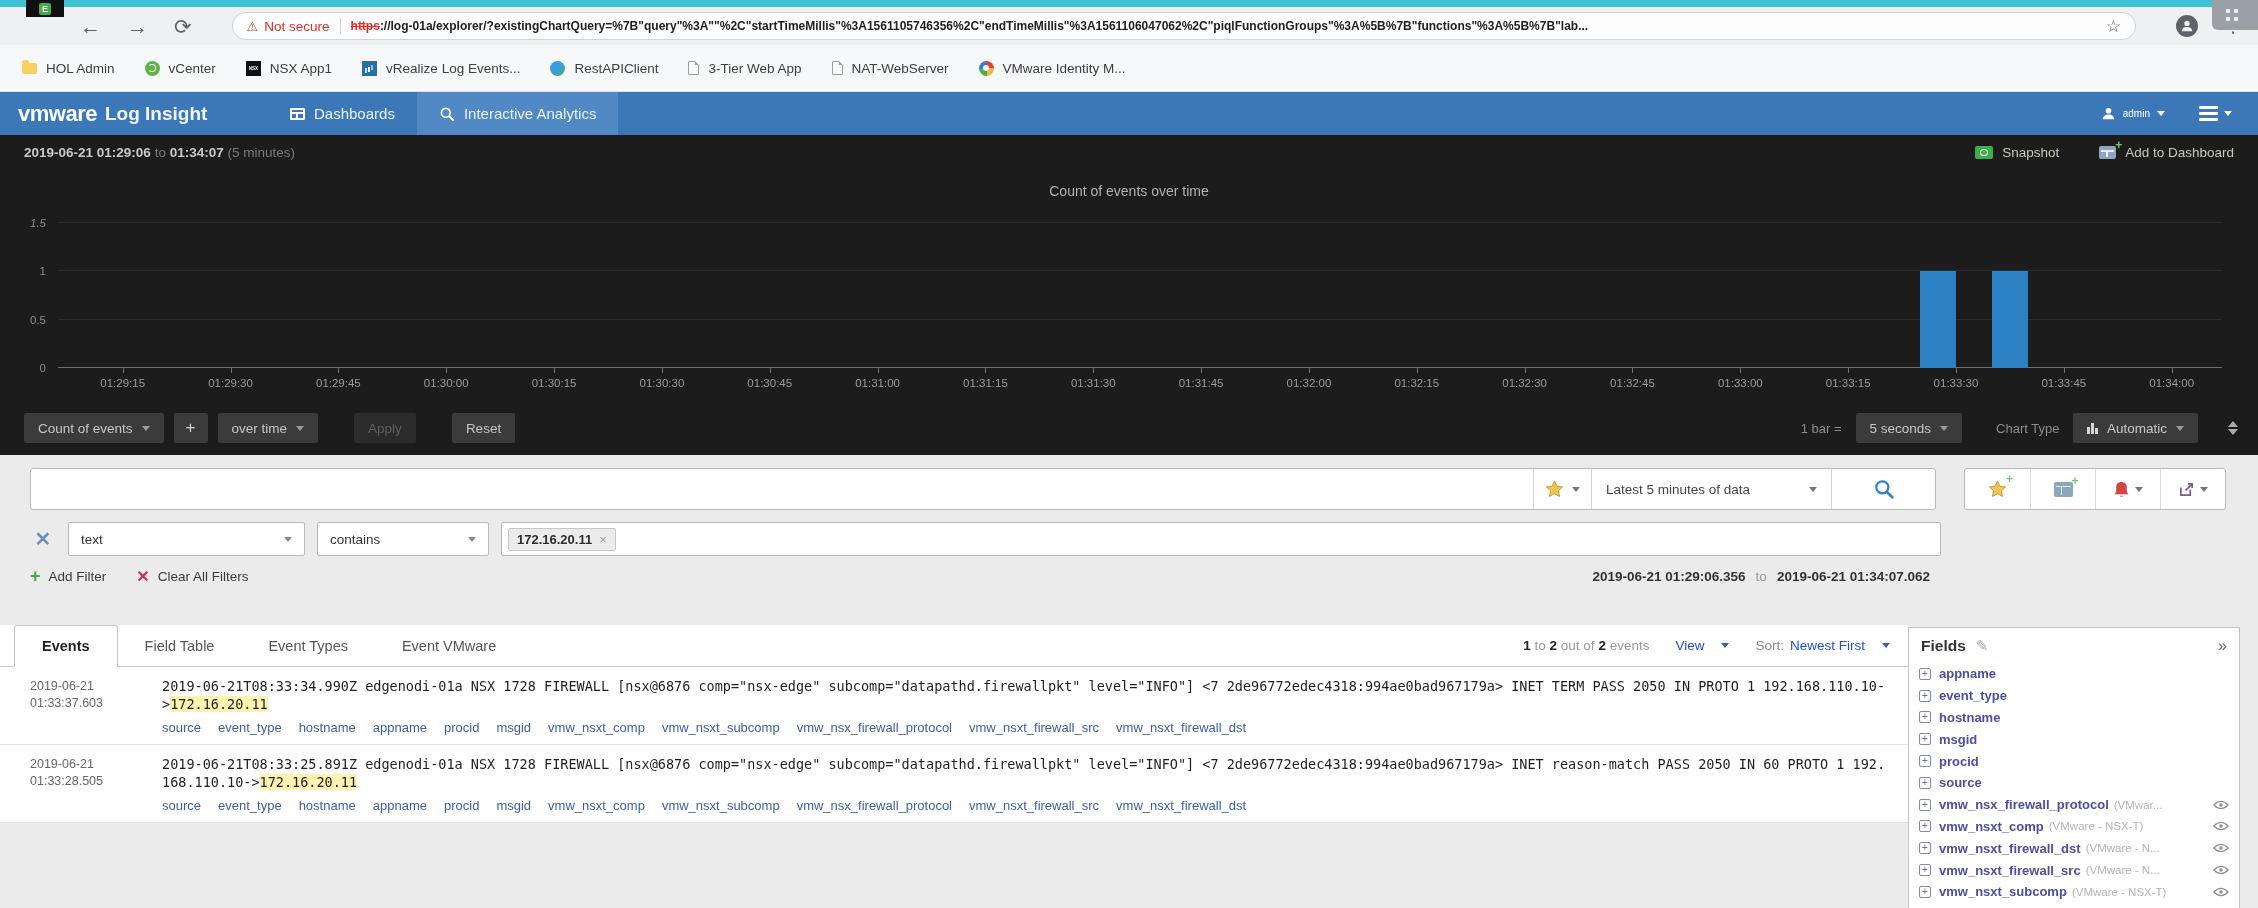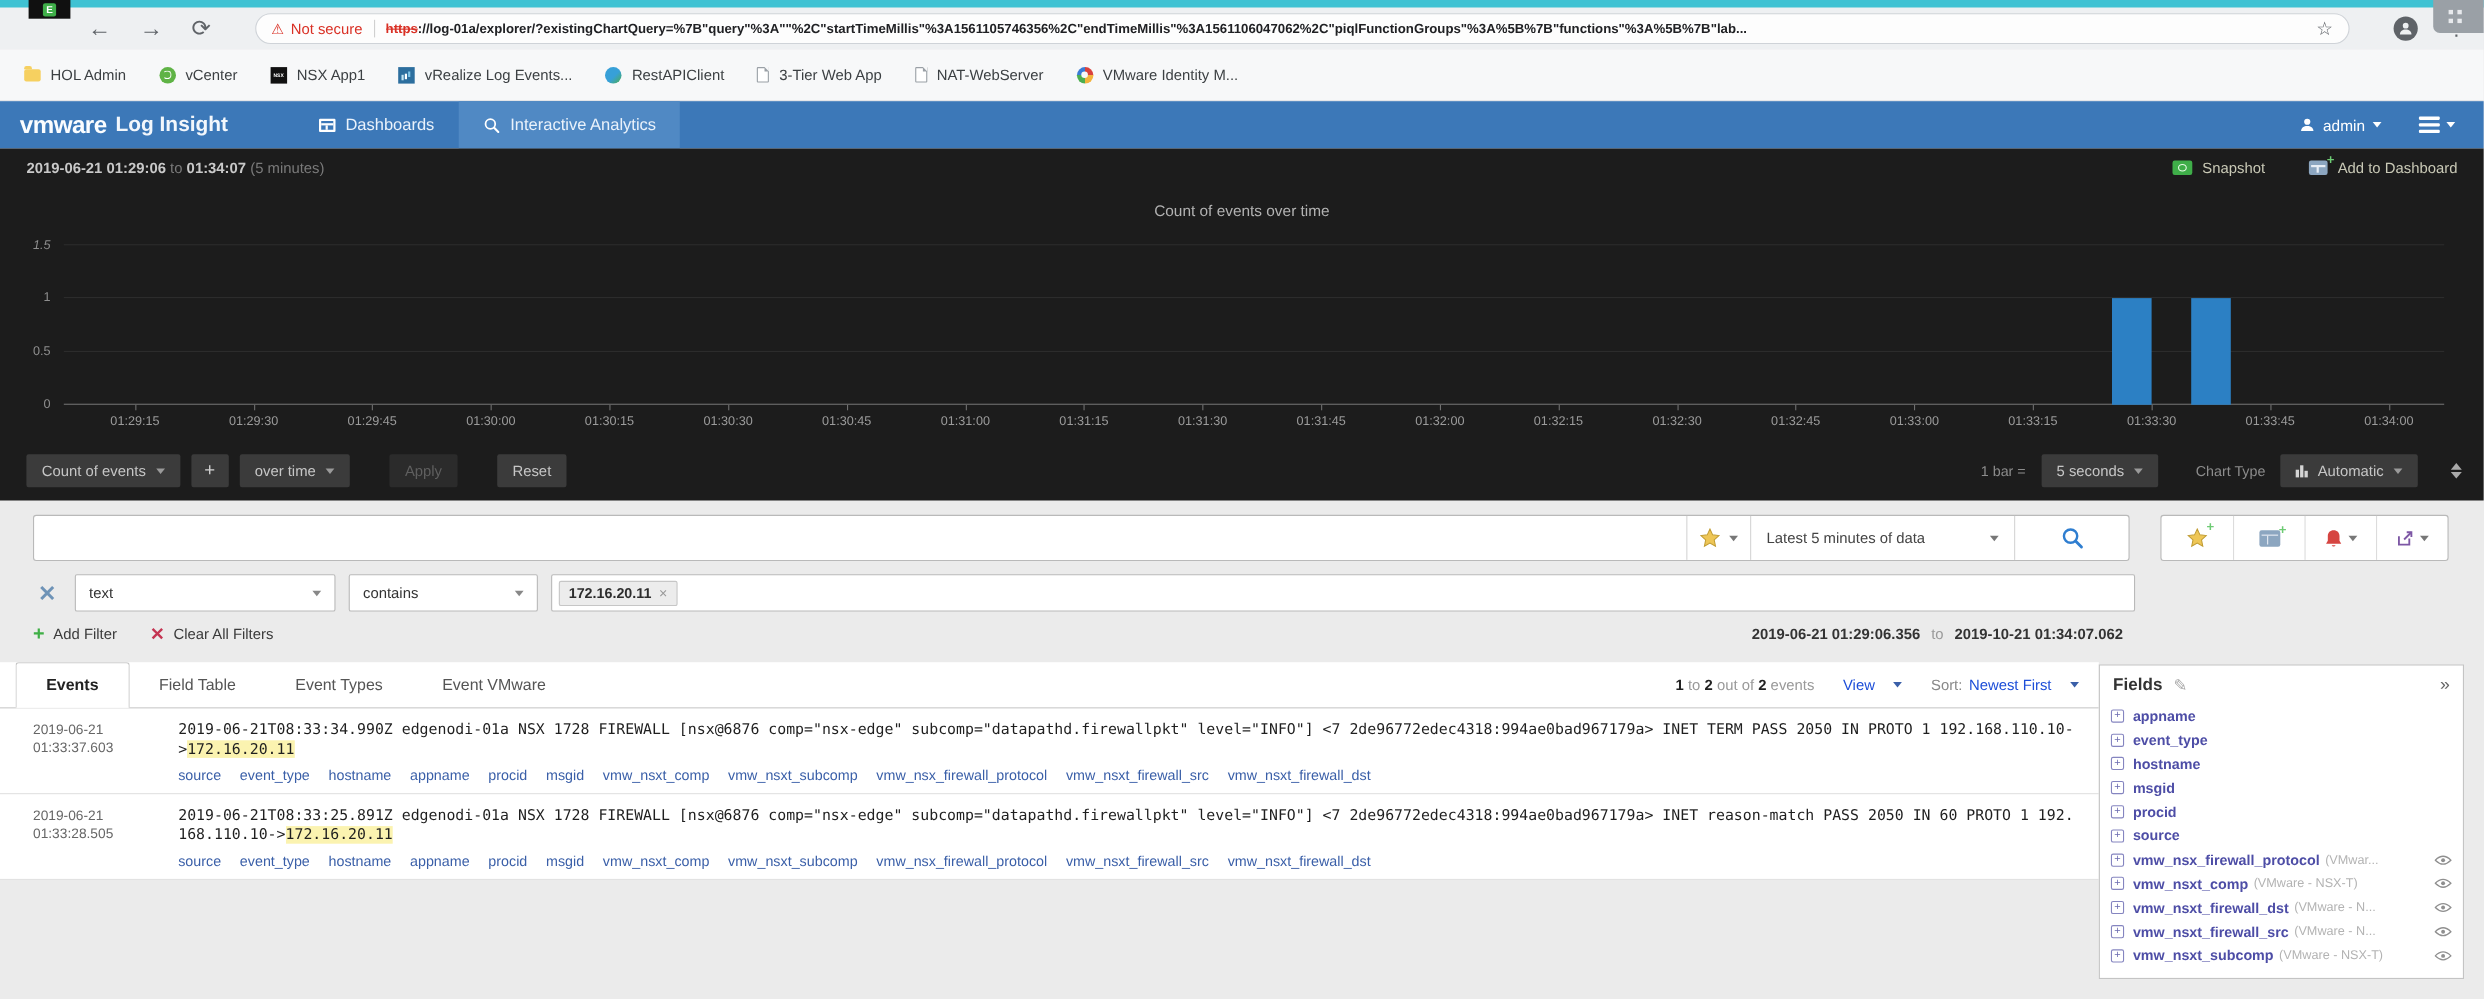--- a/index.html
+++ b/index.html
@@ -60,21 +60,21 @@
              display:flex; align-items:stretch; color:#fff; }
   .brand { display:flex; align-items:center; padding-left:18px; width:268px; }
   .brand .vm { font-size:22px; font-weight:bold; letter-spacing:-0.5px; color:#fbfdff; }
   .brand .prod { font-size:19px; font-weight:bold; margin-left:8px; color:#f2f7fc; }
   .nav-tab { display:flex; align-items:center; gap:9px; padding:0 22px; font-size:15px; color:#eaf2fb; }
   .nav-tab.active { background:#5089c4; }
   .grid-icon { width:15px; height:12px; border:2px solid #fff; border-radius:1px; position:relative; }
   .grid-icon::before { content:""; position:absolute; left:0; right:0; top:2px; height:2px; background:#fff; }
   .grid-icon::after { content:""; position:absolute; left:4px; top:4px; bottom:0; width:2px; background:#fff; }
   .nav-right { margin-left:auto; display:flex; align-items:center; gap:34px; padding-right:26px; }
-  .user-menu { display:flex; align-items:center; gap:7px; font-size:14px; }
+  .user-menu { display:flex; align-items:center; gap:7px; font-size:10px; }
   .caret { width:0; height:0; border-left:4px solid transparent; border-right:4px solid transparent;
            border-top:5px solid currentColor; display:inline-block; }
   .hamburger { display:flex; align-items:center; gap:6px; }
   .hamburger .bars { display:flex; flex-direction:column; gap:3px; }
   .hamburger .bars i { width:19px; height:3px; background:#fff; border-radius:1px; }
 
   
   .chart-panel { position:absolute; top:135px; left:0; width:2258px; height:320px; background:#1c1c1c; }
   .chart-head { position:absolute; top:10px; left:24px; right:24px; display:flex; justify-content:space-between;
                 align-items:center; font-size:13.5px; }
@@ -145,21 +145,21 @@
           font-weight:bold; color:#2d2d2d; display:flex; align-items:center; gap:7px; }
   .chip .chip-x { color:#999; font-weight:normal; font-size:13px; }
   .filter-actions { position:absolute; top:566px; left:30px; right:328px; display:flex; align-items:center; }
   .fa-link { display:flex; align-items:center; gap:8px; font-size:13.5px; color:#3a3a3a; margin-right:30px; }
   .fa-plus { color:#3faf46; font-weight:bold; font-size:18px; }
   .fa-x { color:#c43452; font-weight:bold; font-size:16px; }
   .fa-range { margin-left:auto; display:flex; gap:10px; font-size:13.5px; align-items:center; }
   .fa-range b { color:#333; } .fa-range .dim { color:#999; }
 
   
-  .results { position:absolute; top:602px; left:0; width:2258px; height:256px;padding-left:12px; }
+  .results { position:absolute; top:625px; left:0; width:2258px; height:256px;padding-left:12px; }
   .events-col { position:absolute; left:0; top:0; width:1908px; background:#fff; }
   .tabs-row { height:42px; border-bottom:1px solid #c9c9c9; display:flex; align-items:stretch; padding-left:14px; }
   .tab { display:flex; align-items:center; padding:0 27px; font-size:14.5px; color:#555; }
   .tab.active { background:#fff; border:1px solid #c4c4c4; border-bottom-color:#fff; border-radius:3px 3px 0 0;
                 margin-bottom:-1px; font-weight:bold; color:#222; }
   .tabs-meta { margin-left:auto; display:flex; align-items:center; gap:26px; padding-right:18px; font-size:13.5px; }
   .count-text { color:#999; } .count-text b { color:#222; }
   .meta-link { color:#1d4ed8; display:flex; align-items:center; gap:17px; }
   .meta-link .caret { color:#3a5fa8; }
   .sort-wrap { color:#888; display:flex; gap:6px; align-items:center; }
@@ -489,21 +489,21 @@
     <span class="fa-plus">+</span>
     <span>Add Filter</span>
   </div>
   <div class="fa-link">
     <span class="fa-x">✕</span>
     <span>Clear All Filters</span>
   </div>
   <div class="fa-range">
     <b>2019-06-21  01:29:06.356</b>
     <span class="dim">to</span>
-    <b>2019-10-21  01:34:07.062</b>
+    <b>2019-06-21  01:34:07.062</b>
   </div>
 </div>
 
 <div class="results">
   <div class="events-col">
     <div class="tabs-row">
       <div style="display:flex;align-items:stretch;">
           <div class="tab active">Events</div>
           <div class="tab">Field Table</div>
           <div class="tab">Event Types</div>

